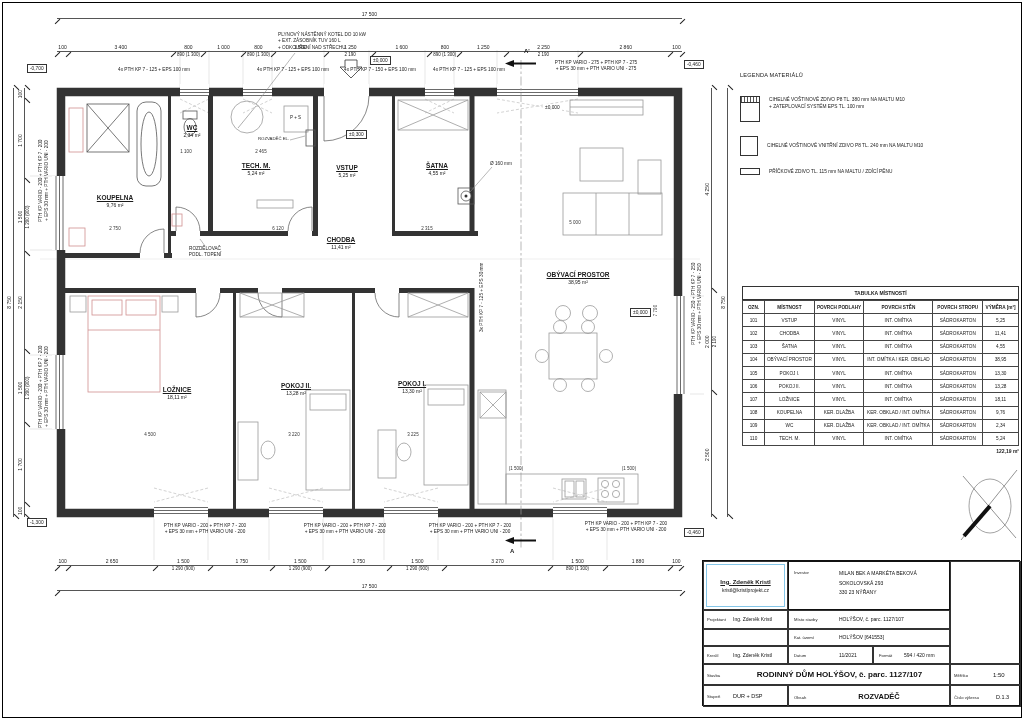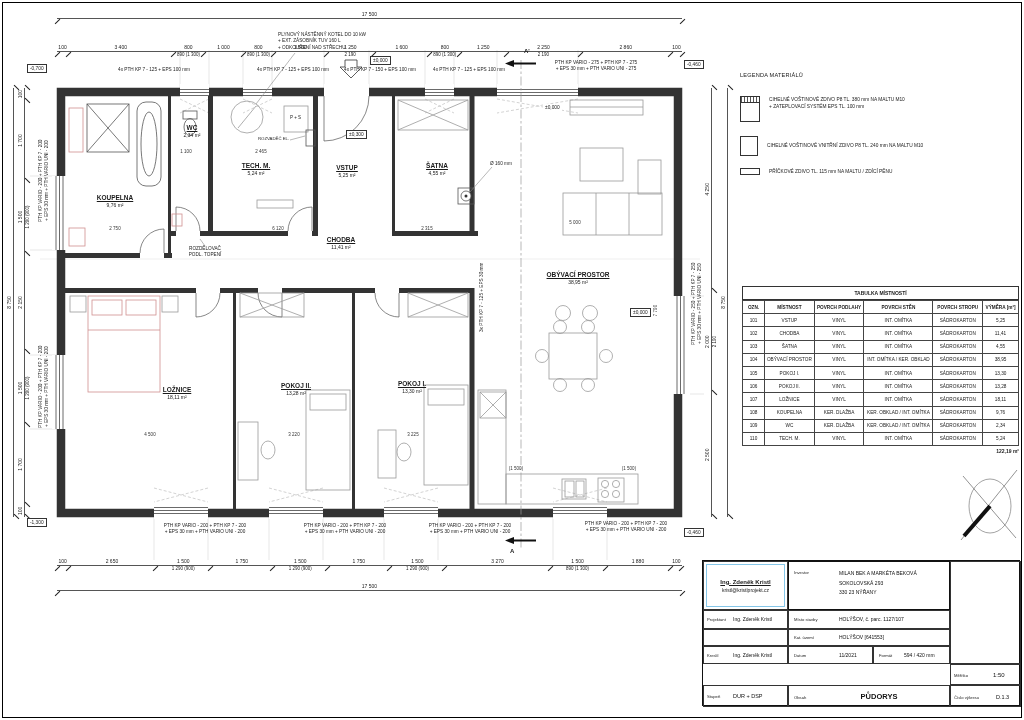--- a/index.html
+++ b/index.html
@@ -747,29 +747,33 @@
     <div class="fval" style="left:29px;top:5px">Ing. Zdeněk Kristl</div>
   </div>
   <div class="cell" style="left:85px;top:85px;width:85px;height:18px">
     <div class="flabel" style="left:5px;top:6px">Datum</div>
     <div class="fval" style="left:50px;top:5px">11/2021</div>
   </div>
   <div class="cell" style="left:170px;top:85px;width:77px;height:18px">
     <div class="flabel" style="left:5px;top:6px">Formát</div>
     <div class="fval" style="left:30px;top:5px">594 / 420 mm</div>
   </div>
+  <div class="cell" style="left:0;top:103px;width:247px;height:21px">
+    <div class="flabel" style="left:3px;top:8px">Stavba</div>
+    <div class="fval" style="left:28px;top:5px;width:215px;text-align:center;font-size:8px;font-weight:bold">RODINNÝ DŮM HOLÝŠOV, č. parc. 1127/107</div>
+  </div>
   <div class="cell" style="left:247px;top:103px;width:71px;height:21px">
     <div class="flabel" style="left:3px;top:8px">Měřítko</div>
     <div class="fval" style="left:42px;top:7px;font-size:6px">1:50</div>
   </div>
   <div class="cell" style="left:0;top:124px;width:85px;height:22px">
     <div class="flabel" style="left:3px;top:8px">Stupeň</div>
     <div class="fval" style="left:29px;top:7px;font-size:5.5px">DUR + DSP</div>
   </div>
   <div class="cell" style="left:85px;top:124px;width:162px;height:22px">
     <div class="flabel" style="left:5px;top:9px">Obsah</div>
-    <div class="fval" style="left:30px;top:6px;width:120px;text-align:center;font-size:7.5px;font-weight:bold">PŮDORYS</div>
+    <div class="fval" style="left:30px;top:6px;width:120px;text-align:center;font-size:7.5px;font-weight:bold">ROZVADĚČ</div>
   </div>
   <div class="cell" style="left:247px;top:124px;width:71px;height:22px">
     <div class="flabel" style="left:3px;top:9px">Číslo výkresu</div>
     <div class="fval" style="left:45px;top:8px;font-size:5.5px">D.1.3</div>
   </div>
 </div>
 
 </body></html>

